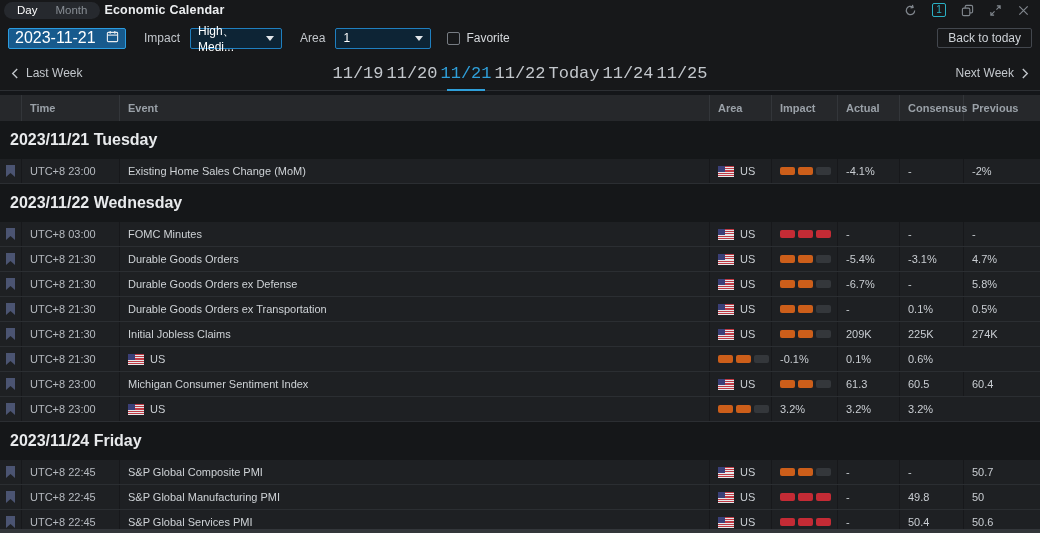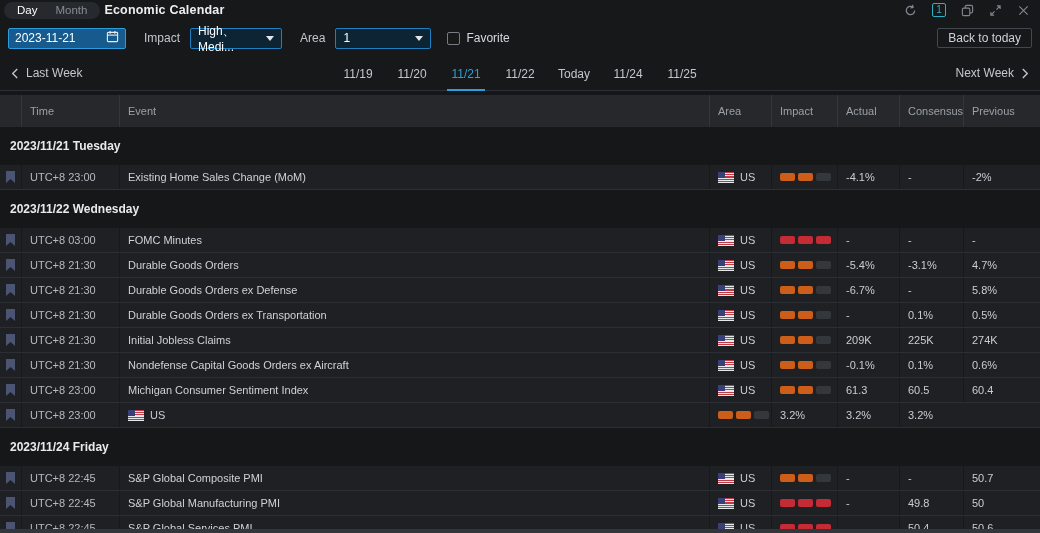--- a/index.html
+++ b/index.html
@@ -26,21 +26,21 @@
   .win-icons svg { display:block; }
   .panel-badge {
     font-size:10px; line-height:12px; min-width:14px; text-align:center;
     border:1px solid #2bb0c4; color:#2bb0c4; border-radius:2px; padding:0 2px;
   }
   
   .filterbar { height:36px; background:#17181a; display:flex; align-items:center; padding:0 8px; gap:10px; }
   .date-box {
     width:118px; height:21px; background:#175a8d; border:1px solid #2b9ce0; border-radius:2px;
     display:flex; align-items:center; justify-content:space-between; padding:0 6px;
-    color:#fff; font-size:12px;
+    color:#fff; font-size:16px;
   }
   .flabel { font-size:12px; color:#c3c7cc; margin-left:8px; }
   .select {
     height:21px; background:#0d2435; border:1px solid #1f7fc0; border-radius:2px;
     display:flex; align-items:center; justify-content:space-between; padding:0 7px;
     color:#fff; font-size:12px;
   }
   .select.impact { width:92px; }
   .select.area  { width:96px; }
   .caret { width:0; height:0; border-left:4px solid transparent; border-right:4px solid transparent; border-top:5px solid #e2e6ea; }
@@ -52,35 +52,35 @@
     background:transparent; color:#ced2d7; font-size:12px; display:flex; align-items:center;
     font-family:inherit;
   }
   
   .weeknav { height:35px; background:#17181a; border-bottom:1px solid #2c2f33; display:flex; align-items:stretch; padding:0 10px; }
   .wk-side { flex:1; display:flex; align-items:center; gap:7px; font-size:12px; color:#c3c7cc; }
   .wk-side.right { justify-content:flex-end; }
   .week-days { display:flex; }
   .day {
     width:54px; height:35px; display:flex; align-items:center; justify-content:center;
-    font-size:12px; color:#c3c7cc; position:relative; cursor:default;
+    font-size:17px; color:#c3c7cc; position:relative; cursor:default;font-family:Liberation Mono, monospace;
   }
   .day.active { color:var(--accent); }
   .day.active::after { content:""; position:absolute; bottom:0; left:50%; transform:translateX(-50%); width:38px; height:2px; background:var(--accent); }
   
   .table { margin-top:4px; }
   .thead, .row { display:grid; grid-template-columns:22px 98px 590px 62px 66px 62px 64px 76px; }
-  .thead { height:32px; background:#26282b; }
+  .thead { height:26px; background:#26282b;font-weight:bold; }
   .thead .hcell {
     font-size:11px; color:#9aa1a8; display:flex; align-items:center; padding-left:8px;
     border-right:1px solid #33363a;
   }
   .thead .hcell:last-child { border-right:none; }
   .group-row { height:38px; background:#151719; display:flex; align-items:center; }
-  .group-date { font-size:12px; font-weight:bold; color:#e8eaec; padding-left:10px; }
+  .group-date { font-size:16px; font-weight:bold; color:#e8eaec; padding-left:10px; }
   .row { height:25px; background:#1e2023; border-bottom:1px solid #2b2e32; }
   .cell {
     display:flex; align-items:center; padding-left:8px; font-size:11px; color:#c9cdd2;
     border-right:1px solid #17181b; overflow:hidden; white-space:nowrap;
   }
   .cell:last-child { border-right:none; }
   .c-bm { justify-content:center; padding-left:0; }
   .c-time { color:#b6bac0; }
   .c-event { color:#ced2d6; }
   .bm { width:9px; height:12px; background:#4b5472; clip-path:polygon(0 0,100% 0,100% 100%,50% 66%,0 100%); }
@@ -323,21 +323,20 @@
         </div>
         <div class="cell c-num">209K</div>
         <div class="cell c-num">225K</div>
         <div class="cell c-num">274K</div>
       </div>
       <div class="row">
         <div class="cell c-bm">
           <span class="bm"></span>
         </div>
         <div class="cell c-time">UTC+8 21:30</div>
-        <div class="cell c-event">Nondefense Capital Goods Orders ex Aircraft</div>
         <div class="cell c-area">
           <span class="flag"></span>
           <span>US</span>
         </div>
         <div class="cell c-impact">
           <span class="bars">
             <span class="bar" style="background: rgb(204, 94, 26);"></span>
             <span class="bar" style="background: rgb(204, 94, 26);"></span>
             <span class="bar" style="background: rgb(52, 55, 59);"></span>
           </span>

